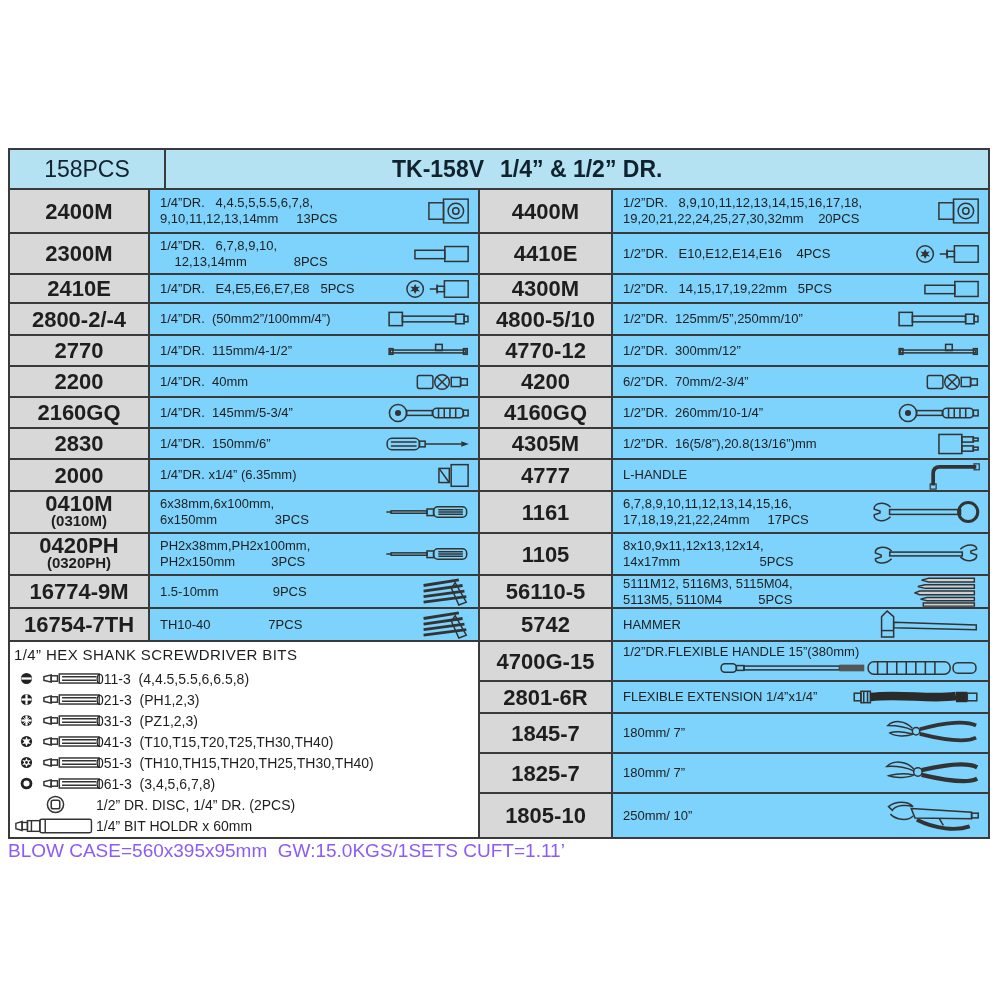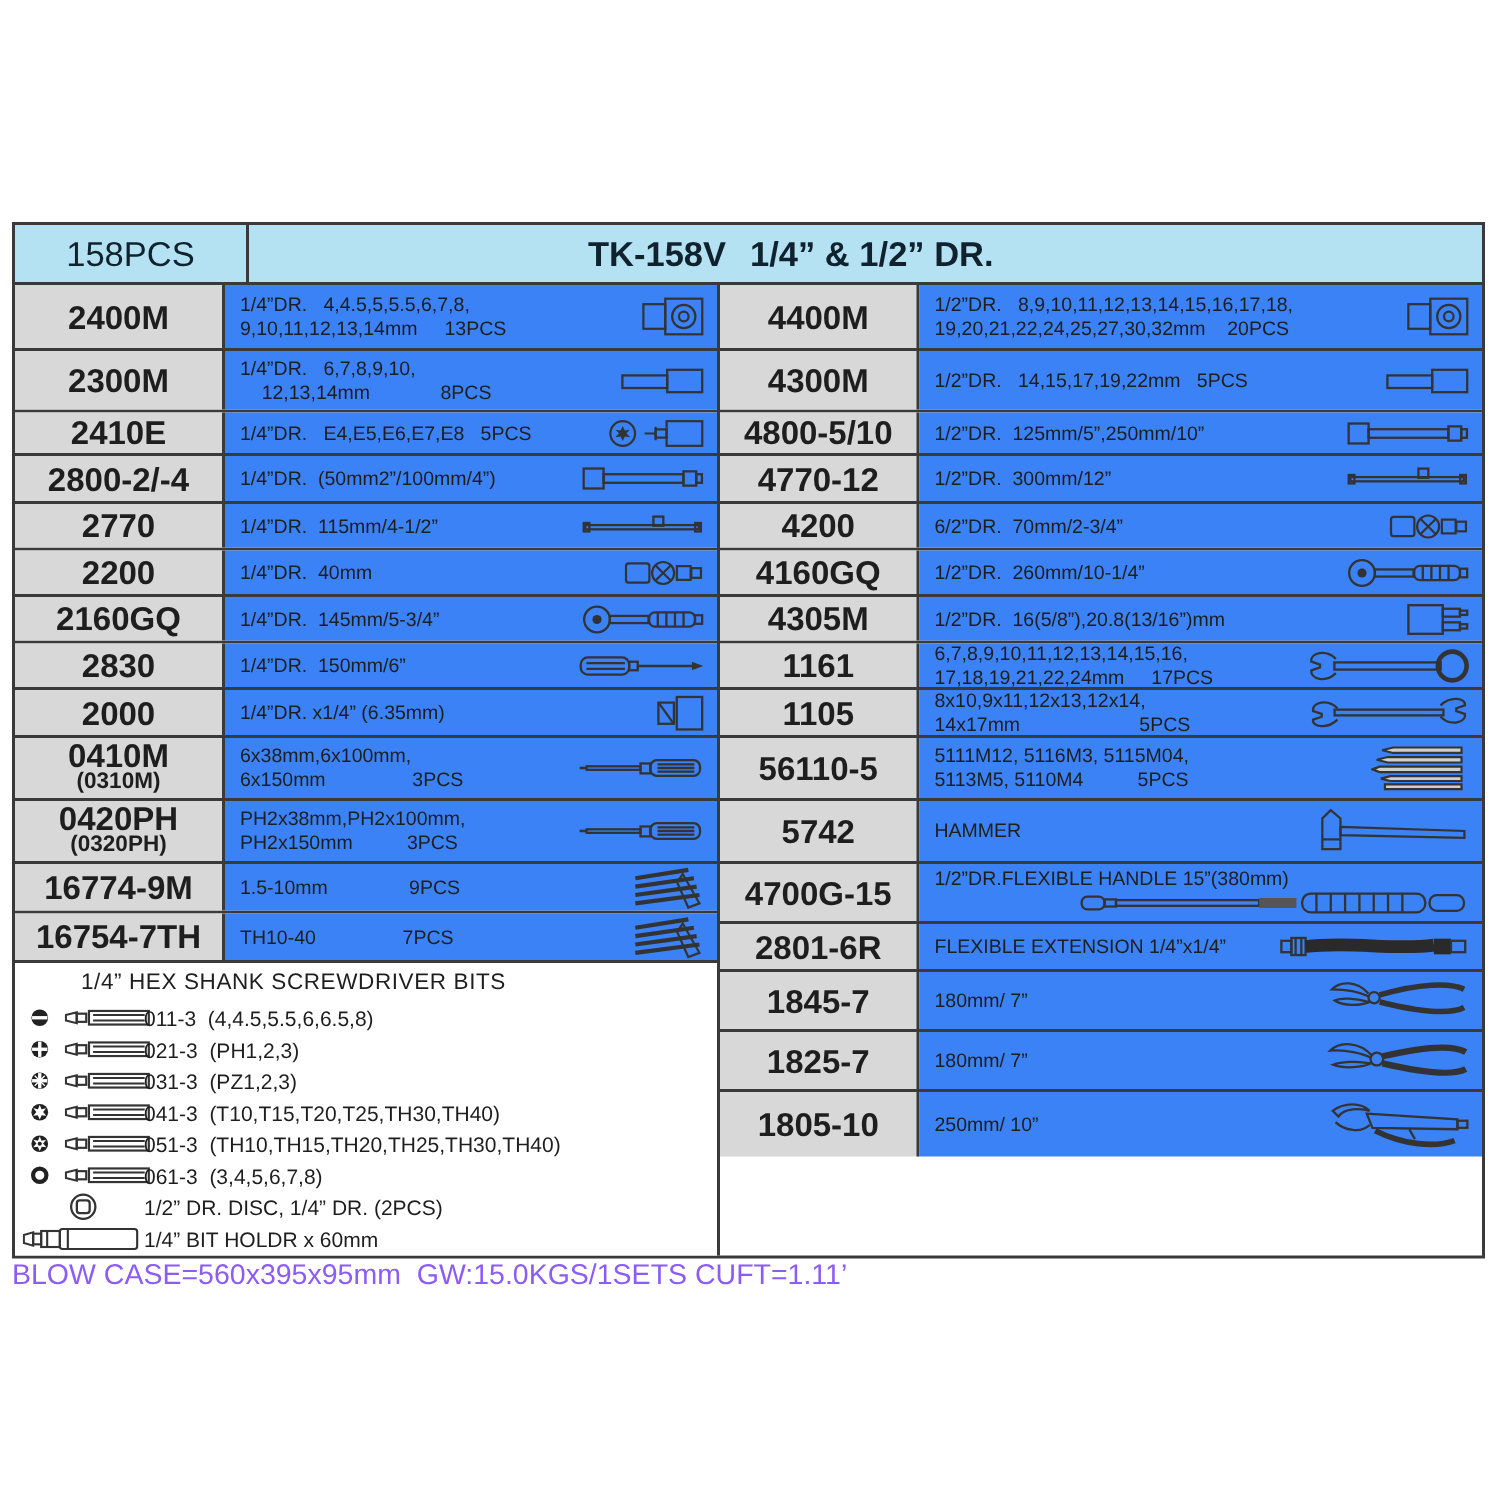--- a/index.html
+++ b/index.html
@@ -15,21 +15,21 @@
   .tbody{display:flex;}
   .half-left{width:468px;box-sizing:border-box;}
   .half-right{width:510px;border-left:2px solid #3a3a3a;box-sizing:border-box;}
   .row{display:flex;border-bottom:2px solid #3a3a3a;box-sizing:border-box;}
   .code{width:140px;background:#d8d8d8;border-right:2px solid #3a3a3a;box-sizing:border-box;
         display:flex;flex-direction:column;align-items:center;justify-content:center;line-height:17px;}
   .half-right .code{width:133px;}
   .c1{font-size:22px;font-weight:bold;white-space:pre;}
   .c2{font-size:15px;font-weight:bold;white-space:pre;}
   .desc{flex:1;position:relative;display:flex;flex-direction:column;justify-content:center;
-        padding-left:10px;box-sizing:border-box;background:#3b82f6;overflow:hidden;}
+        padding-left:10px;box-sizing:border-box;background:#7dd3fc;overflow:hidden;}
   .l1,.l2{font-size:13px;line-height:16px;white-space:pre;}
   .icon{position:absolute;right:8px;top:50%;transform:translateY(-50%);}
   .icon-below .desc{justify-content:flex-start;padding-top:2px;}
   .icon-below .icon{top:auto;bottom:2px;transform:none;}
   
   .shared > .row:nth-child(1){height:44px}
   .shared > .row:nth-child(2){height:41px}
   .shared > .row:nth-child(3){height:29px}
   .shared > .row:nth-child(4){height:32px}
   .shared > .row:nth-child(5){height:31px}
@@ -41,21 +41,21 @@
   .shared > .row:nth-child(11){height:42px}
   .shared > .row:nth-child(12){height:33px}
   .shared > .row:nth-child(13){height:33px}
   #right-bottom > .row:nth-child(1){height:40px}
   #right-bottom > .row:nth-child(2){height:32px}
   #right-bottom > .row:nth-child(3){height:40px}
   #right-bottom > .row:nth-child(4){height:40px}
   #right-bottom > .row:nth-child(5){height:43px;border-bottom:none;}
   
   .bits{height:195px;box-sizing:border-box;padding:4px 0 0 4px;background:#fff;}
-  .bits-title{font-size:15px;letter-spacing:.4px;white-space:pre;height:22px;margin-left:40px;}
+  .bits-title{font-size:15px;letter-spacing:.4px;white-space:pre;height:22px;}
   .bit-line{display:flex;align-items:center;height:21px;}
   .bit-iconarea{width:82px;display:flex;align-items:center;gap:10px;padding-left:6px;box-sizing:border-box;flex:none;}
   .bit-iconarea.center{justify-content:center;padding-left:0;gap:0;}
   .bit-label{font-size:14px;white-space:pre;}
   
   .footer{position:absolute;left:8px;top:840px;font-size:19px;color:#8b5cf6;white-space:pre;}
   
   svg.ic{display:block;stroke:#333;fill:none;stroke-width:1.6;}
   svg[data-icon="socket"]{width:42px;height:26px}
   svg[data-icon="deep-socket"]{width:56px;height:19px}
@@ -559,20 +559,33 @@
     <div class="desc">
       <div class="l1">1/2”DR.   8,9,10,11,12,13,14,15,16,17,18,</div>
       <div class="l2">19,20,21,22,24,25,27,30,32mm    20PCS</div>
       <svg class="ic icon" data-icon="socket">
                   <use href="#i-socket"></use>
                 </svg>
     </div>
   </div>
             <div class="row">
     <div class="code">
+      <div class="c1">4410E</div>
+
+    </div>
+    <div class="desc">
+      <div class="l1">1/2”DR.   E10,E12,E14,E16    4PCS</div>
+
+      <svg class="ic icon" data-icon="e-socket">
+                  <use href="#i-e-socket"></use>
+                </svg>
+    </div>
+  </div>
+            <div class="row">
+    <div class="code">
       <div class="c1">4300M</div>
 
     </div>
     <div class="desc">
       <div class="l1">1/2”DR.   14,15,17,19,22mm   5PCS</div>
 
       <svg class="ic icon" data-icon="deep-socket">
                   <use href="#i-deep-socket"></use>
                 </svg>
     </div>
@@ -632,20 +645,33 @@
             <div class="row">
     <div class="code">
       <div class="c1">4305M</div>
 
     </div>
     <div class="desc">
       <div class="l1">1/2”DR.  16(5/8”),20.8(13/16”)mm</div>
 
       <svg class="ic icon" data-icon="spark-plug-socket">
                   <use href="#i-spark-plug-socket"></use>
+                </svg>
+    </div>
+  </div>
+            <div class="row">
+    <div class="code">
+      <div class="c1">4777</div>
+
+    </div>
+    <div class="desc">
+      <div class="l1">L-HANDLE</div>
+
+      <svg class="ic icon" data-icon="l-handle">
+                  <use href="#i-l-handle"></use>
                 </svg>
     </div>
   </div>
             <div class="row">
     <div class="code">
       <div class="c1">1161</div>
 
     </div>
     <div class="desc">
       <div class="l1">6,7,8,9,10,11,12,13,14,15,16,</div>

